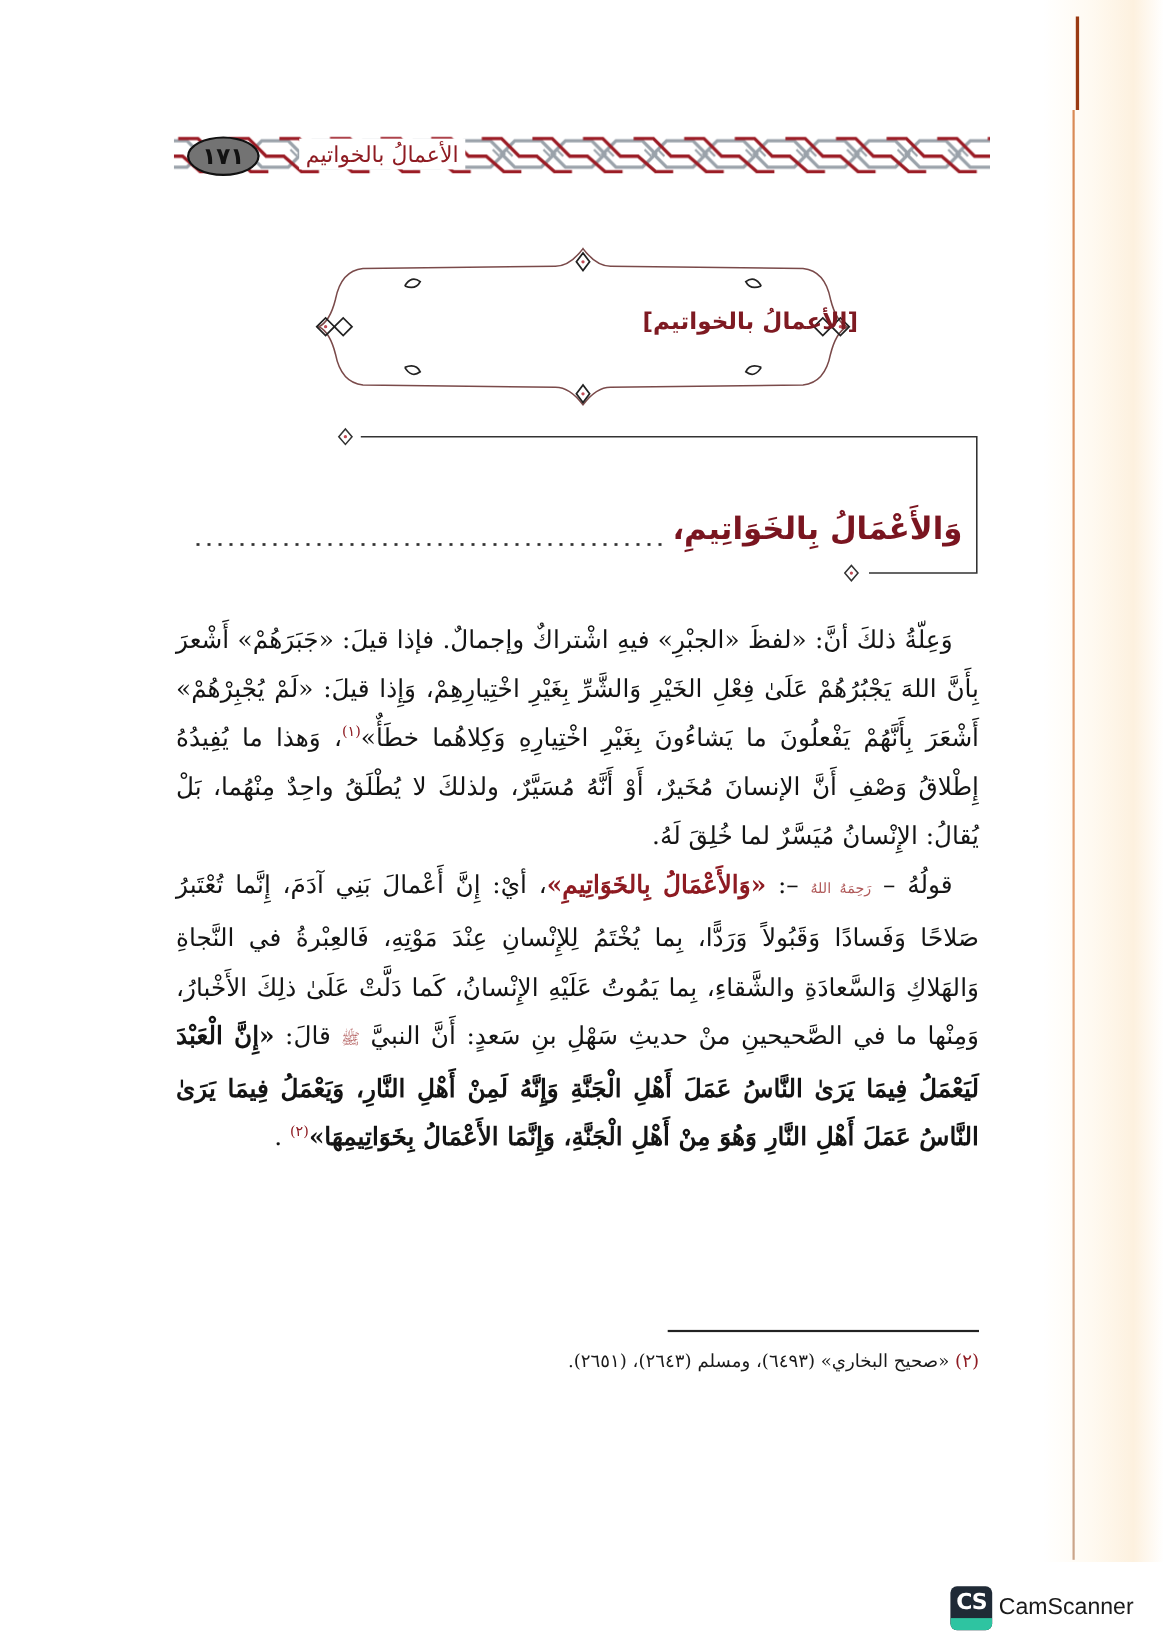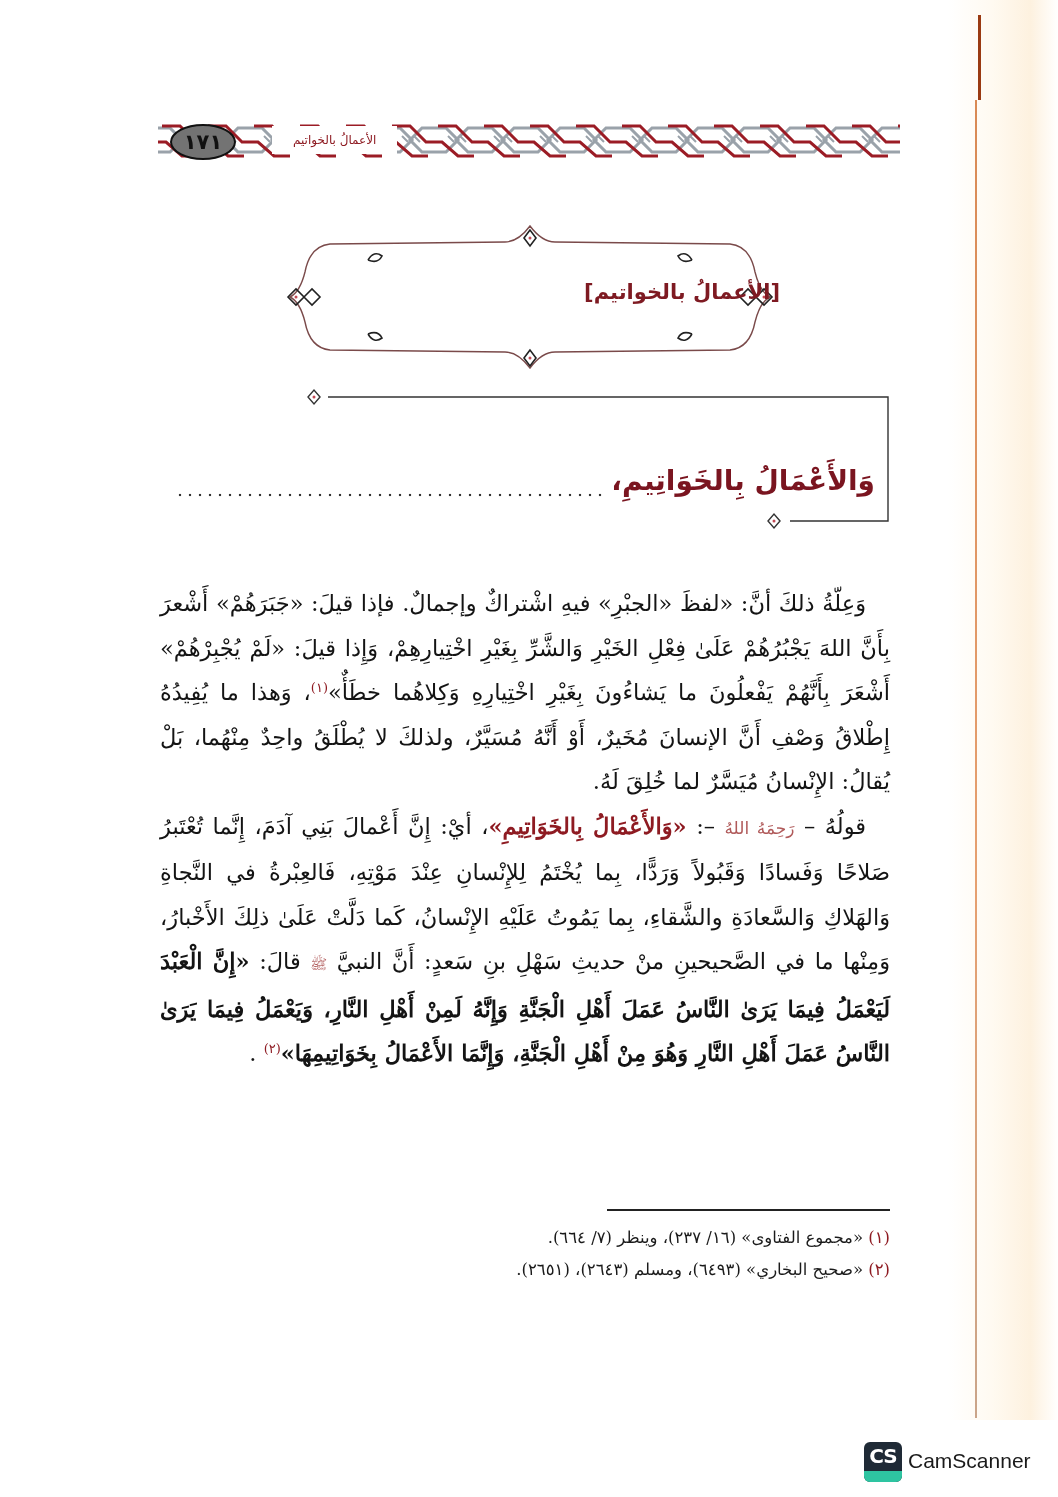--- a/index.html
+++ b/index.html
@@ -27,23 +27,23 @@
       position: absolute; left: 158px; top: 118px; width: 742px; height: 44px;
     }
     .header-band { position: absolute; left: 0; top: 0; width: 742px; height: 44px; }
     .page-number {
       position: absolute; left: 12px; top: 6px; width: 62px; height: 32px;
       border: 2px solid #111; border-radius: 50%; background: #737373;
       display: flex; align-items: center; justify-content: center;
       font-size: 21px; font-weight: bold; color: #111; direction: rtl;
     }
     .header-title {
-      position: absolute; left: 114px; top: 8px; height: 28px; padding: 0 21px;
+      position: absolute; left: 114px; top: 8px; height: 28px; padding: 0 6px;
       background: #fff; direction: rtl;
-      font-size: 12px; color: #8e1b22; line-height: 28px;
+      font-size: 20px; color: #8e1b22; line-height: 28px;
     }
 
     
     .title-box { position: absolute; left: 280px; top: 222px; width: 500px; height: 150px; }
     .title-box svg { position: absolute; left: 0; top: 0; }
     .title-text {
       position: absolute; left: 0; top: 58px; width: 500px; text-align: right;
       direction: rtl; font-size: 21px; font-weight: bold; color: #7e1a22;
     }
 
@@ -57,29 +57,29 @@
     .matn-text { font-size: 28px; font-weight: bold; color: #7a1520; white-space: nowrap; }
     .matn-dots {
       flex: 1; height: 4px;
       background-image: radial-gradient(circle, #333 1.3px, transparent 1.6px);
       background-size: 10px 4px; background-repeat: repeat-x;
       margin-top: 14px;
     }
 
     
     .body {
-      position: absolute; left: 160px; top: 581px; width: 730px;
+      position: absolute; left: 160px; top: 560px; width: 730px;
       direction: rtl; text-align: justify; text-align-last: right;
       font-family: "DejaVu Serif", serif;
       font-size: 22.5px; line-height: 44.5px; color: #141414;
     }
     .body p { margin: 0; }
     .body .indent { text-indent: 24px; }
     .accent { color: #8e1b22; font-weight: bold; }
-    .honorific { color: #b05a5a; font-size: 17px; }
+    .honorific { color: #b05a5a; font-size: 13px; }
     .bold-hadith { font-weight: bold; }
     sup.fn { color: #8e1b22; font-size: 13px; vertical-align: super; line-height: 0; }
     .saw { color: #b05a5a; font-size: 14px; }
 
     .fn-rule {
       position: absolute; left: 607px; top: 1209px; width: 283px; height: 2px; background: #222;
     }
     .footnotes {
       position: absolute; left: 480px; top: 1222px; width: 410px;
       direction: rtl; text-align: right;
@@ -178,24 +178,20 @@
     <span>–: </span><span class="accent">«وَالأَعْمَالُ بِالخَوَاتِيمِ»</span><span>، أيْ: إِنَّ أَعْمالَ بَنِي آدَمَ، إِنَّما تُعْتَبرُ صَلاحًا وَفَسادًا وَقَبُولاً وَرَدًّا، بِما يُخْتَمُ لِلإِنْسانِ عِنْدَ مَوْتِهِ، فَالعِبْرةُ في النَّجاةِ وَالهَلاكِ وَالسَّعادَةِ والشَّقاءِ، بِما يَمُوتُ عَلَيْهِ الإِنْسانُ، كَما دَلَّتْ عَلَىٰ ذلِكَ الأَخْبارُ، وَمِنْها ما في الصَّحيحينِ منْ حديثِ سَهْلِ بنِ سَعدٍ: أَنَّ النبيَّ</span>
     <span class="saw">ﷺ</span><span> قالَ:</span>
     <span class="bold-hadith">«إِنَّ الْعَبْدَ لَيَعْمَلُ فِيمَا يَرَىٰ النَّاسُ عَمَلَ أَهْلِ الْجَنَّةِ وَإِنَّهُ لَمِنْ أَهْلِ النَّارِ، وَيَعْمَلُ فِيمَا يَرَىٰ النَّاسُ عَمَلَ أَهْلِ النَّارِ وَهُوَ مِنْ أَهْلِ الْجَنَّةِ، وَإِنَّمَا الأَعْمَالُ بِخَوَاتِيمِهَا»</span><sup class="fn">(٢)</sup><span> .</span>
   </p>
 </div>
 
 <div class="fn-rule"></div>
 
 <div class="footnotes">
   <div>
-    <span class="num">(١)</span>
-    <span>«مجموع الفتاوى» (١٦/ ٢٣٧)، وينظر (٧/ ٦٦٤).</span>
-  </div>
-  <div>
     <span class="num">(٢)</span>
     <span>«صحيح البخاري» (٦٤٩٣)، ومسلم (٢٦٤٣)، (٢٦٥١).</span>
   </div>
 </div>
 
 <div class="cs-logo">
   <div class="cs-letters">CS</div>
   <div class="cs-band"></div>
 </div>
 <div class="cs-name">CamScanner</div>

